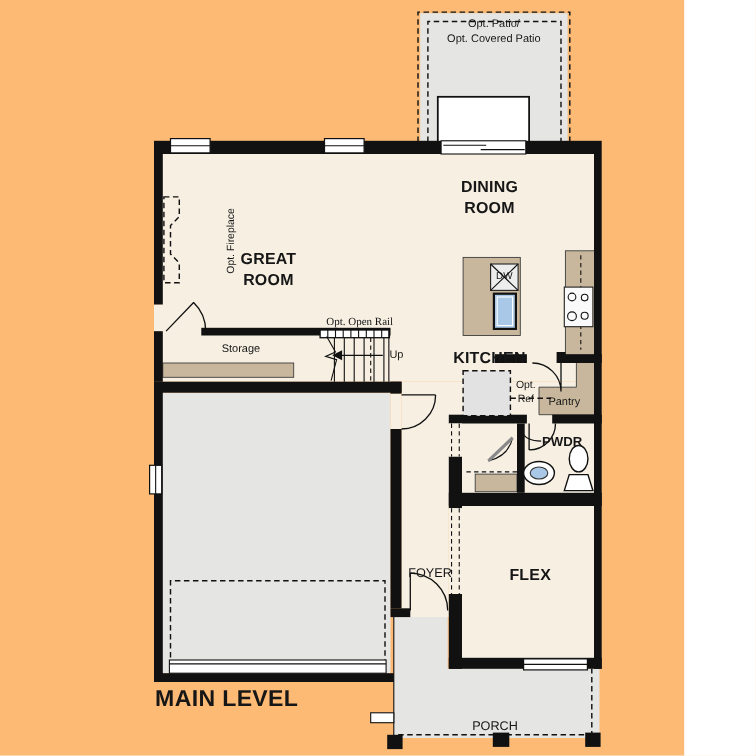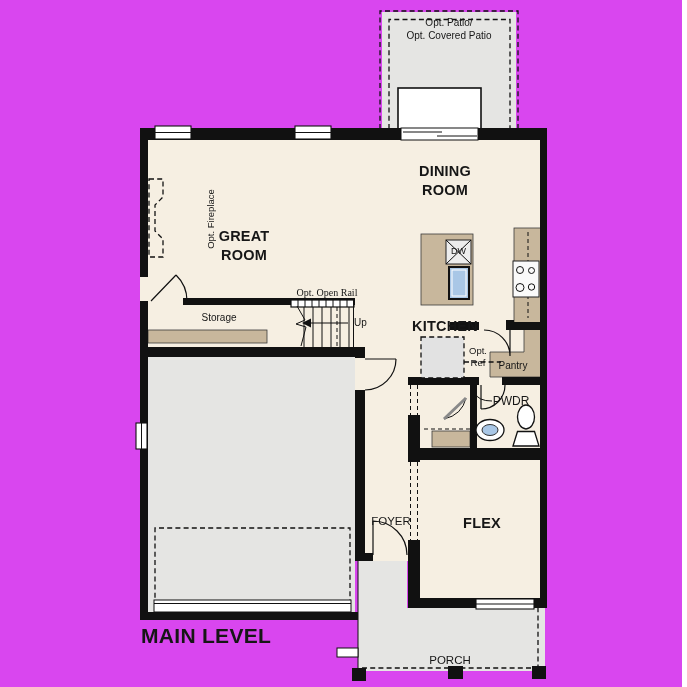--- a/index.html
+++ b/index.html
@@ -1,31 +1,31 @@
 <!DOCTYPE html>
 <html style="--wall: #111111; --floor: #f6efe2; --hard: #e5e5e3; --tan: #c8b79c; --sink: #a9c7e6;"><head>
 <meta charset="utf-8">
 <style>
   html,body{margin:0;padding:0;background:#fff;}
-  #plan{position:relative;width:682px;height:687px;background:#d946ef;overflow:hidden;
+  #plan{position:relative;width:622px;height:687px;background:#fdba74;overflow:hidden;
         font-family:"Liberation Sans",sans-serif;}
   #plan svg{position:absolute;left:0;top:0;}
   .wall{fill:var(--wall);}
   .floor{fill:var(--floor);}
   .hard{fill:var(--hard);}
   .tanf{fill:var(--tan);stroke:#3a3a3a;stroke-width:0.8;}
   .wht{fill:#fff;stroke:#111;stroke-width:1.1;}
   .ln{fill:none;stroke:#111;stroke-width:1.2;}
   .thin{fill:none;stroke:#111;stroke-width:1;}
   .dsh{fill:none;stroke:#111;stroke-width:1.3;stroke-dasharray:5 3.2;}
   .dsh2{fill:none;stroke:#111;stroke-width:1;stroke-dasharray:4 3;}
   .lbl{position:absolute;color:#161616;white-space:pre-line;text-align:center;
        line-height:1.32;transform:translate(-50%,-50%);}
   .big{font-weight:bold;font-size:14.5px;letter-spacing:0.2px;}
-  .mid{font-weight:normal;font-size:12px;}
+  .mid{font-weight:bold;font-size:12px;}
   .mid2{font-weight:normal;font-size:11.5px;margin-top:24px;}
   .sm{font-size:10px;}
   .xs{font-size:9.5px;line-height:1.25;margin-left:36px;}
   .dwf{font-size:9px;text-align:right;}
   .title{font-weight:bold;font-size:21px;letter-spacing:0.3px;}
   .tl{transform:none;text-align:left;}
   .vert{writing-mode:vertical-rl;transform:translate(-50%,-50%) rotate(180deg);}
 </style>
 </head>
 <body>

